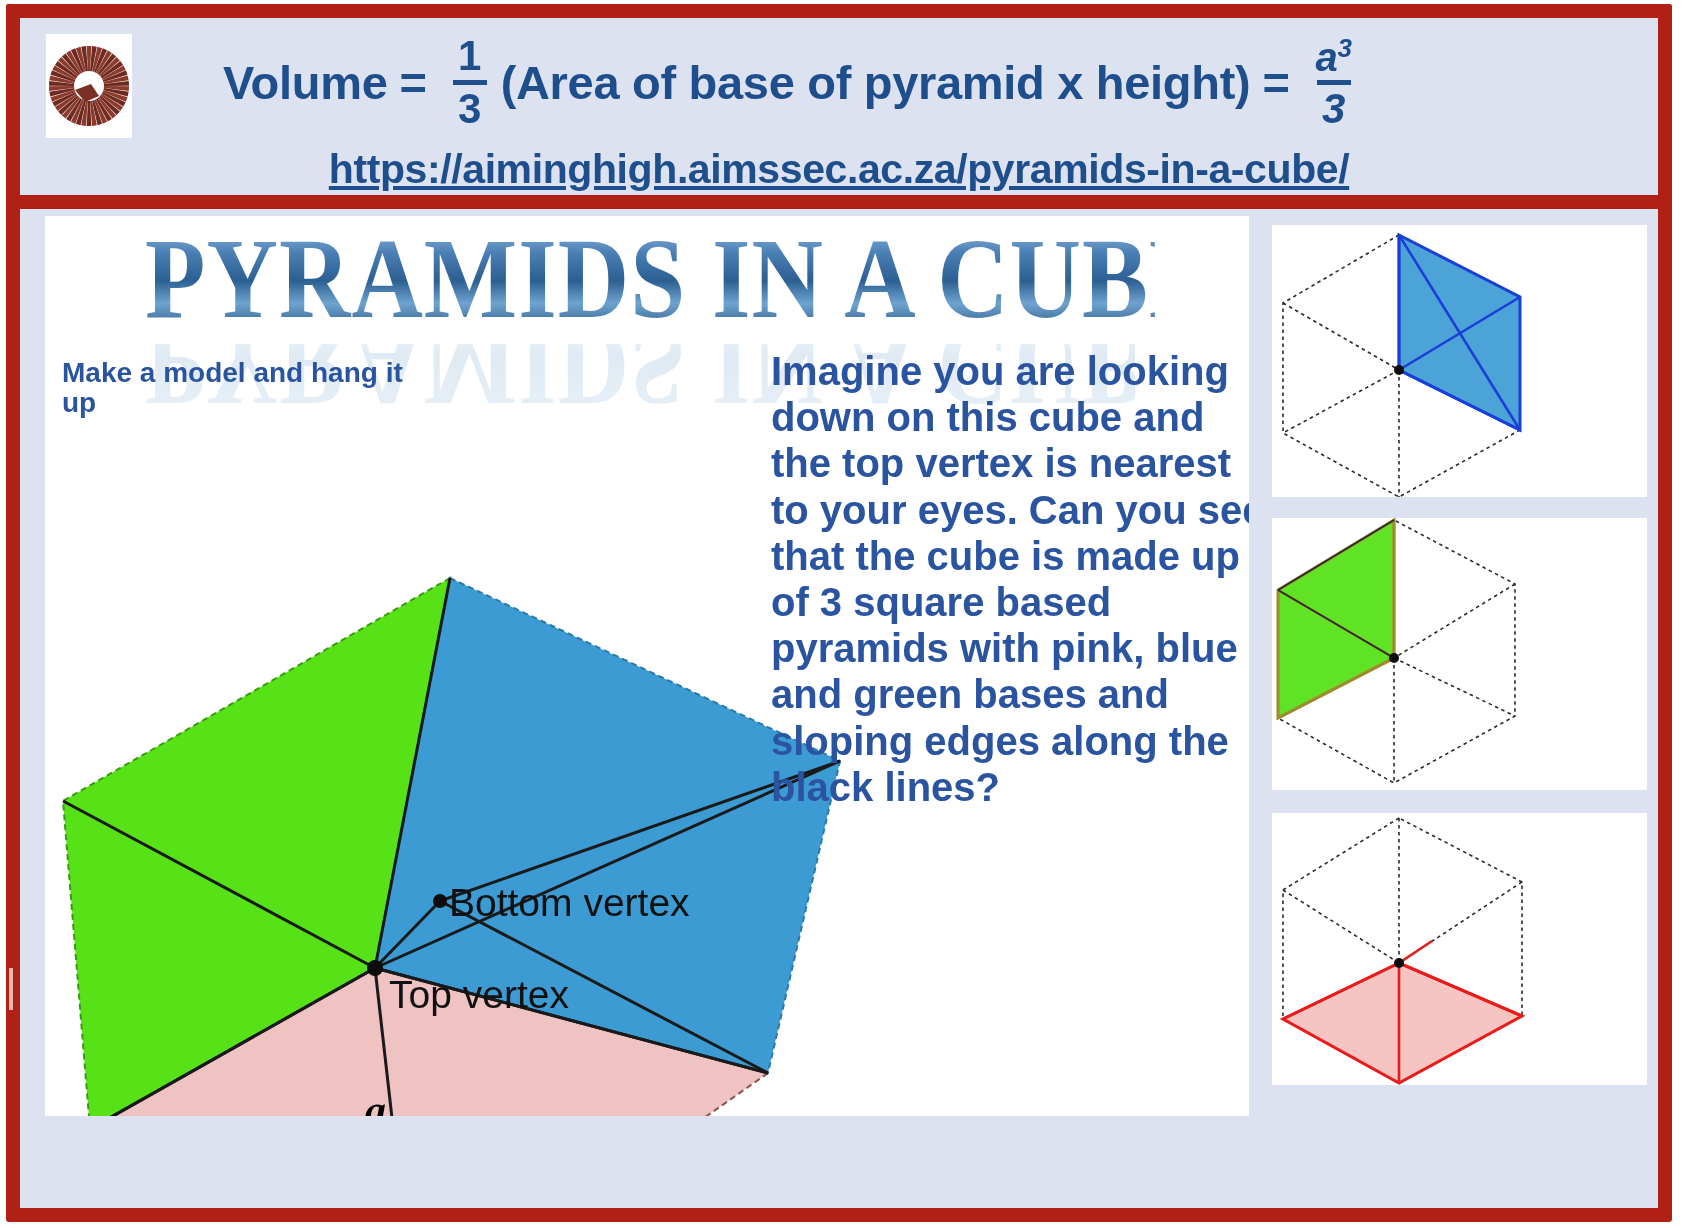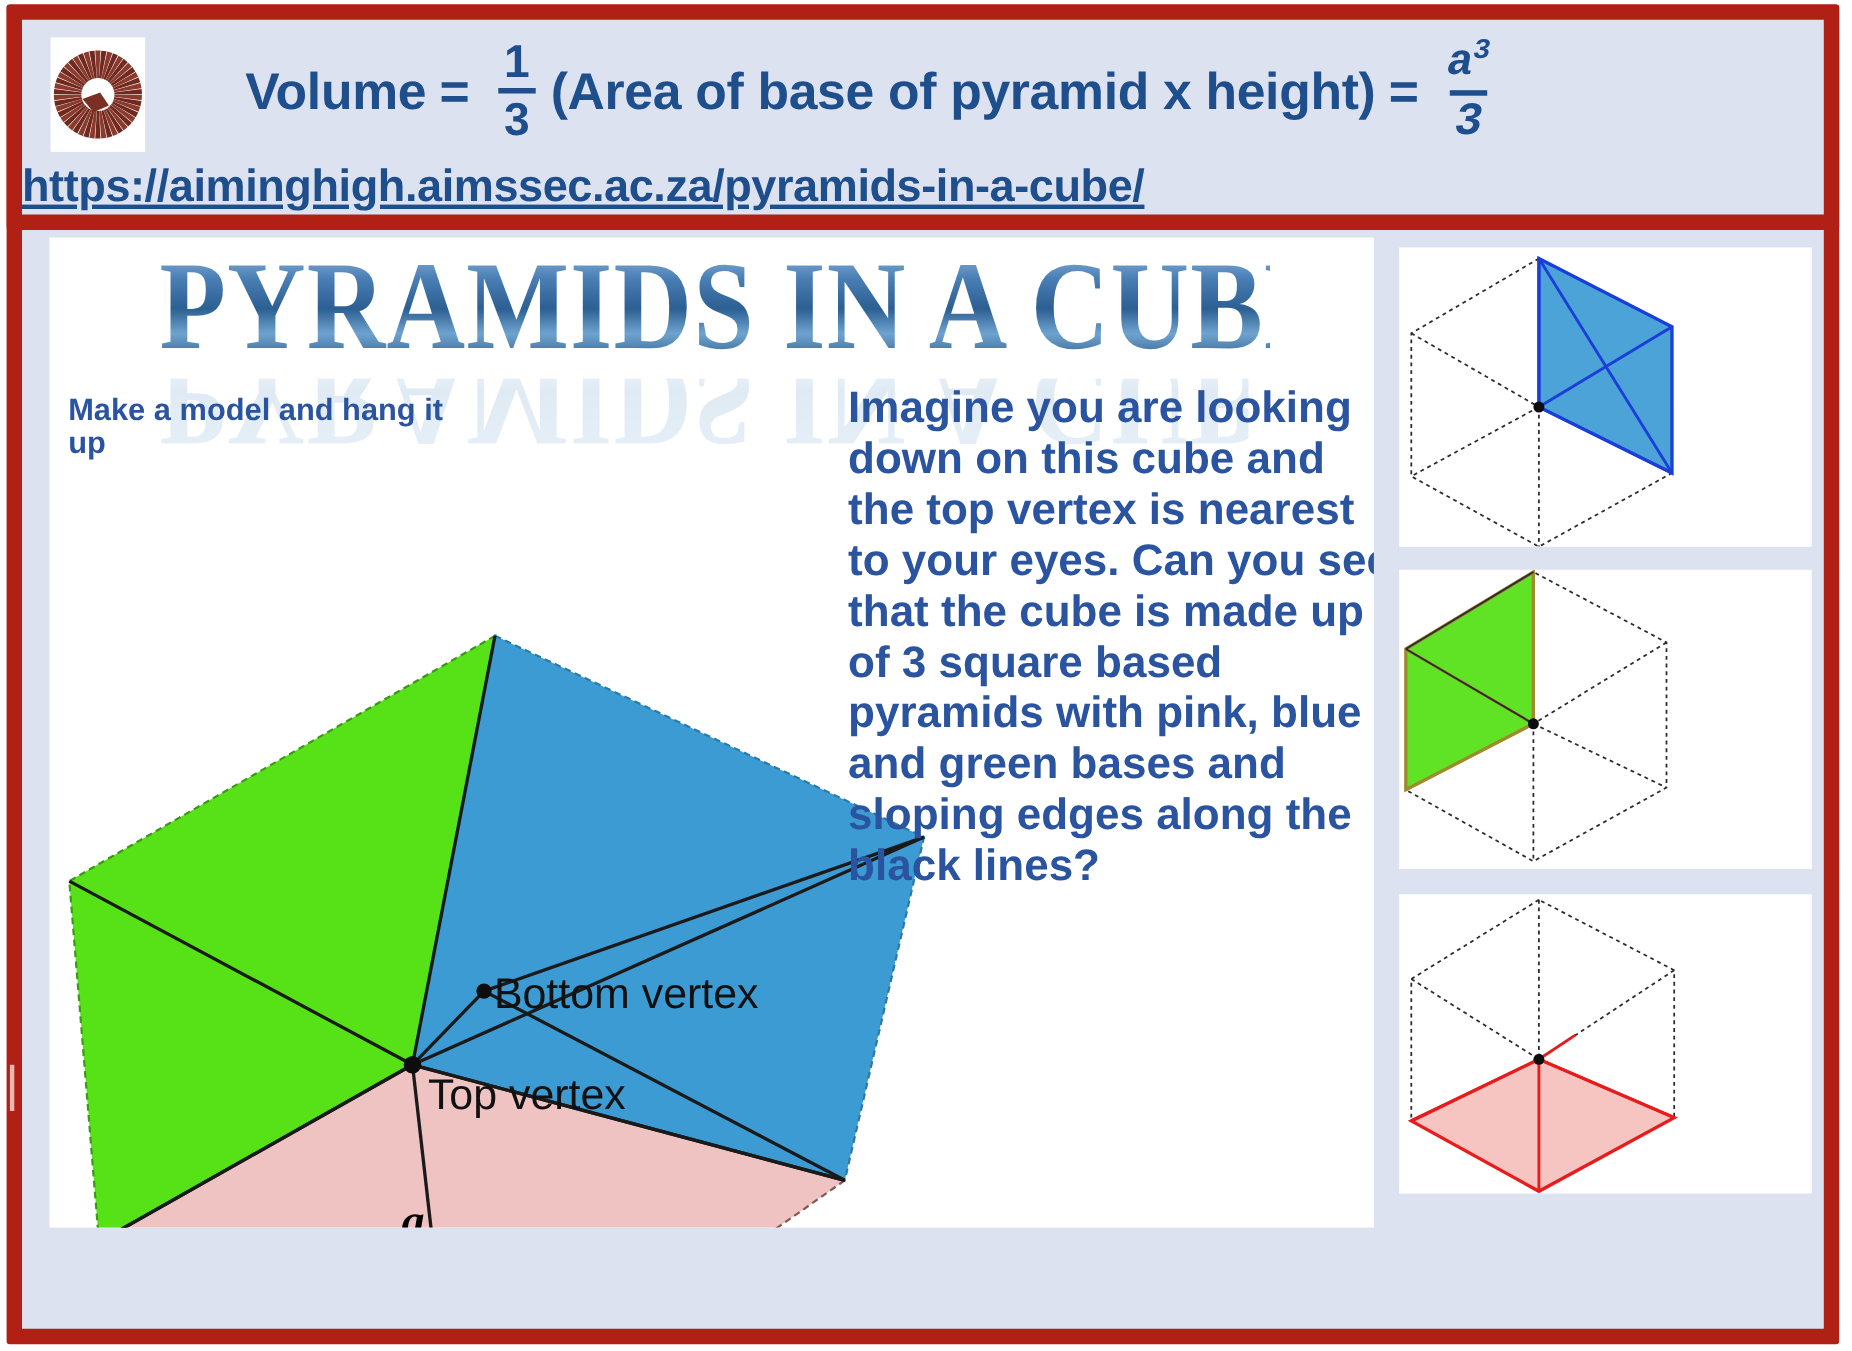--- a/index.html
+++ b/index.html
@@ -49,26 +49,26 @@
     margin-left:23px;
   }
   .formula .part{margin-right:12px;}
   .frac{
     display:inline-flex;flex-direction:column;align-items:center;
     vertical-align:middle;margin:0 14px;line-height:1;
   }
   .frac .num{font-size:42px;padding-bottom:3px;}
   .frac .bar{width:34px;height:5px;background:#1f4e8c;}
   .frac .den{font-size:42px;padding-top:3px;}
-  .frac.ital{font-family:Liberation Mono, monospace;font-style:italic;}
+  .frac.ital{font-family:Liberation Sans, sans-serif;font-style:italic;}
   .frac.ital .num{font-size:40px;}
   .sup{font-size:26px;vertical-align:super;}
   .url{
     position:absolute;left:0;top:128px;width:100%;
-    text-align:left;
+    text-align:center;
     color:#1f4e8c;font-weight:bold;font-size:41px;
     text-decoration:underline;
     letter-spacing:-0.4px;
   }
 
   
   .content-panel{
     position:absolute;left:45px;top:216px;width:1204px;height:900px;
     background:#ffffff;
     overflow:hidden;

